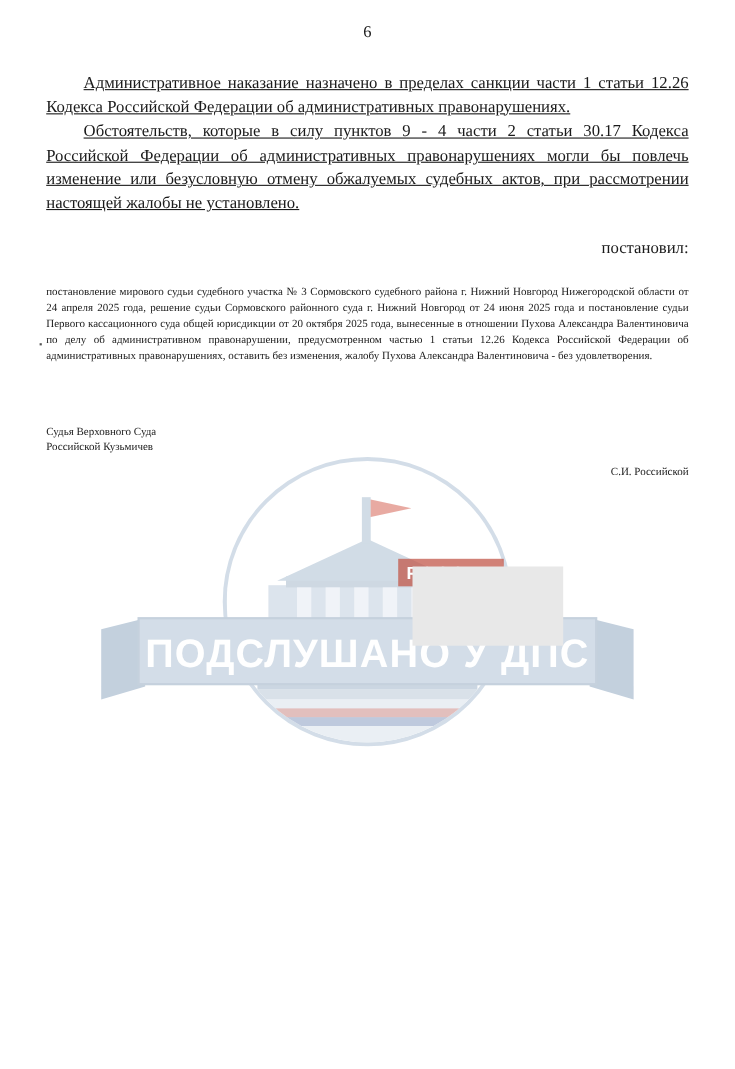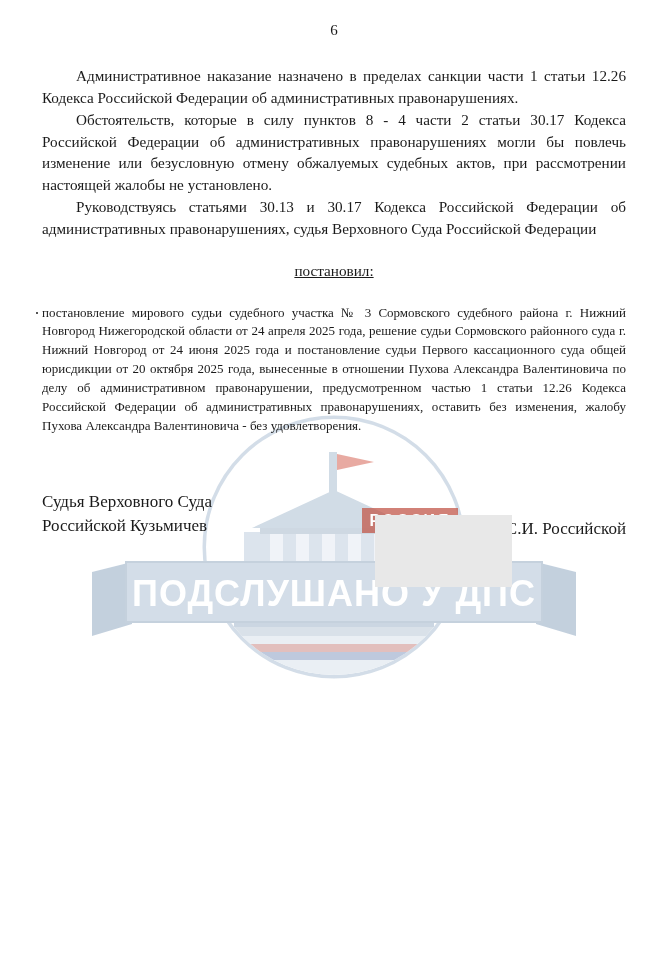--- a/index.html
+++ b/index.html
@@ -45,46 +45,46 @@
     letter-spacing: 0.2px;
   }
 
   p.body-text {
     margin: 0 0 1px 0;
     font-size: 15.2px;
     line-height: 1.42;
     text-align: justify;
     text-indent: 34px;
     hyphens: none;
+    text-decoration: underline;
   }
 
   .center-word {
-    text-align: center;
+    text-align: right;
     font-size: 15.2px;
     margin: 22px 0 24px 0;
     text-indent: 0;
-    text-decoration: underline;
   }
 
   .ruling {
     margin-top: 0;
   }
 
   .ruling p {
     margin: 0;
-    font-size: 13px;
+    font-size: 10px;
     line-height: 1.45;
     text-align: justify;
     text-indent: 0;
   }
 
   .signature {
     margin-top: 54px;
     position: relative;
-    font-size: 17px;
+    font-size: 10px;
     line-height: 1.45;
     min-height: 52px;
   }
   .signature .who {
     display: inline-block;
   }
   .signature .name {
     position: absolute;
     right: 0;
     bottom: 0;
@@ -167,22 +167,21 @@
   </svg>
 </div>
 
 <div class="stray-dot"></div>
 
 <div class="page">
 
   <div class="page-number">6</div>
 
   <p class="body-text">Административное наказание назначено в пределах санкции части 1 статьи 12.26 Кодекса Российской Федерации об административных правонарушениях.</p>
-  <p class="body-text">Обстоятельств, которые в силу пунктов 8 - 4 части 2 статьи 30.17 Кодекса Российской Федерации об административных правонарушениях могли бы повлечь изменение или безусловную отмену обжалуемых судебных актов, при рассмотрении настоящей жалобы не установлено.</p>
-  <p class="body-text">Руководствуясь статьями 30.13 и 30.17 Кодекса Российской Федерации об административных правонарушениях, судья Верховного Суда Российской Федерации</p>
+  <p class="body-text">Обстоятельств, которые в силу пунктов 9 - 4 части 2 статьи 30.17 Кодекса Российской Федерации об административных правонарушениях могли бы повлечь изменение или безусловную отмену обжалуемых судебных актов, при рассмотрении настоящей жалобы не установлено.</p>
 
   <div class="center-word">постановил:</div>
 
   <div class="ruling">
     <p>постановление мирового судьи судебного участка № 3 Сормовского судебного района г. Нижний Новгород Нижегородской области от 24 апреля 2025 года, решение судьи Сормовского районного суда г. Нижний Новгород от 24 июня 2025 года и постановление судьи Первого кассационного суда общей юрисдикции от 20 октября 2025 года, вынесенные в отношении Пухова Александра Валентиновича по делу об административном правонарушении, предусмотренном частью 1 статьи 12.26 Кодекса Российской Федерации об административных правонарушениях, оставить без изменения, жалобу Пухова Александра Валентиновича - без удовлетворения.</p>
   </div>
 
   <div class="signature">
     <span class="who">
       <span>Судья Верховного Суда</span><br>

